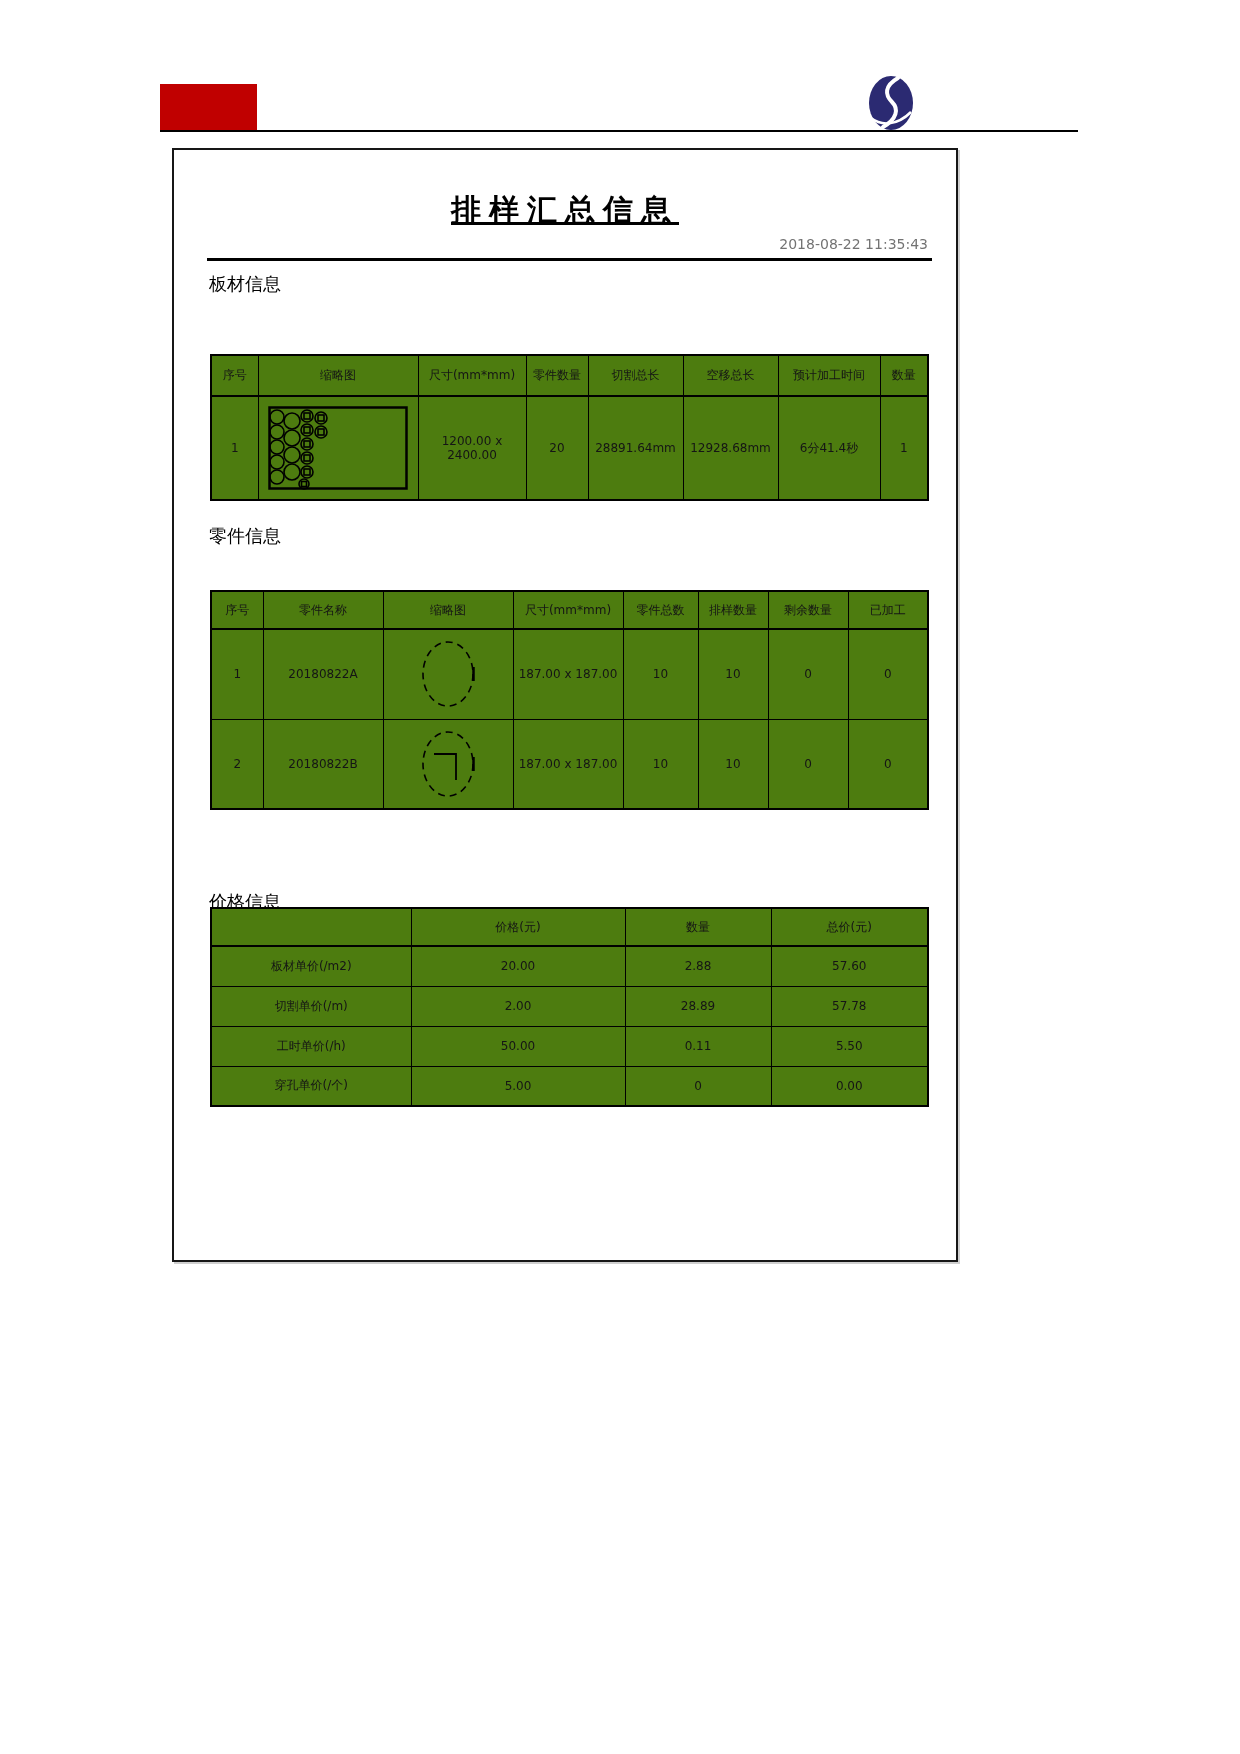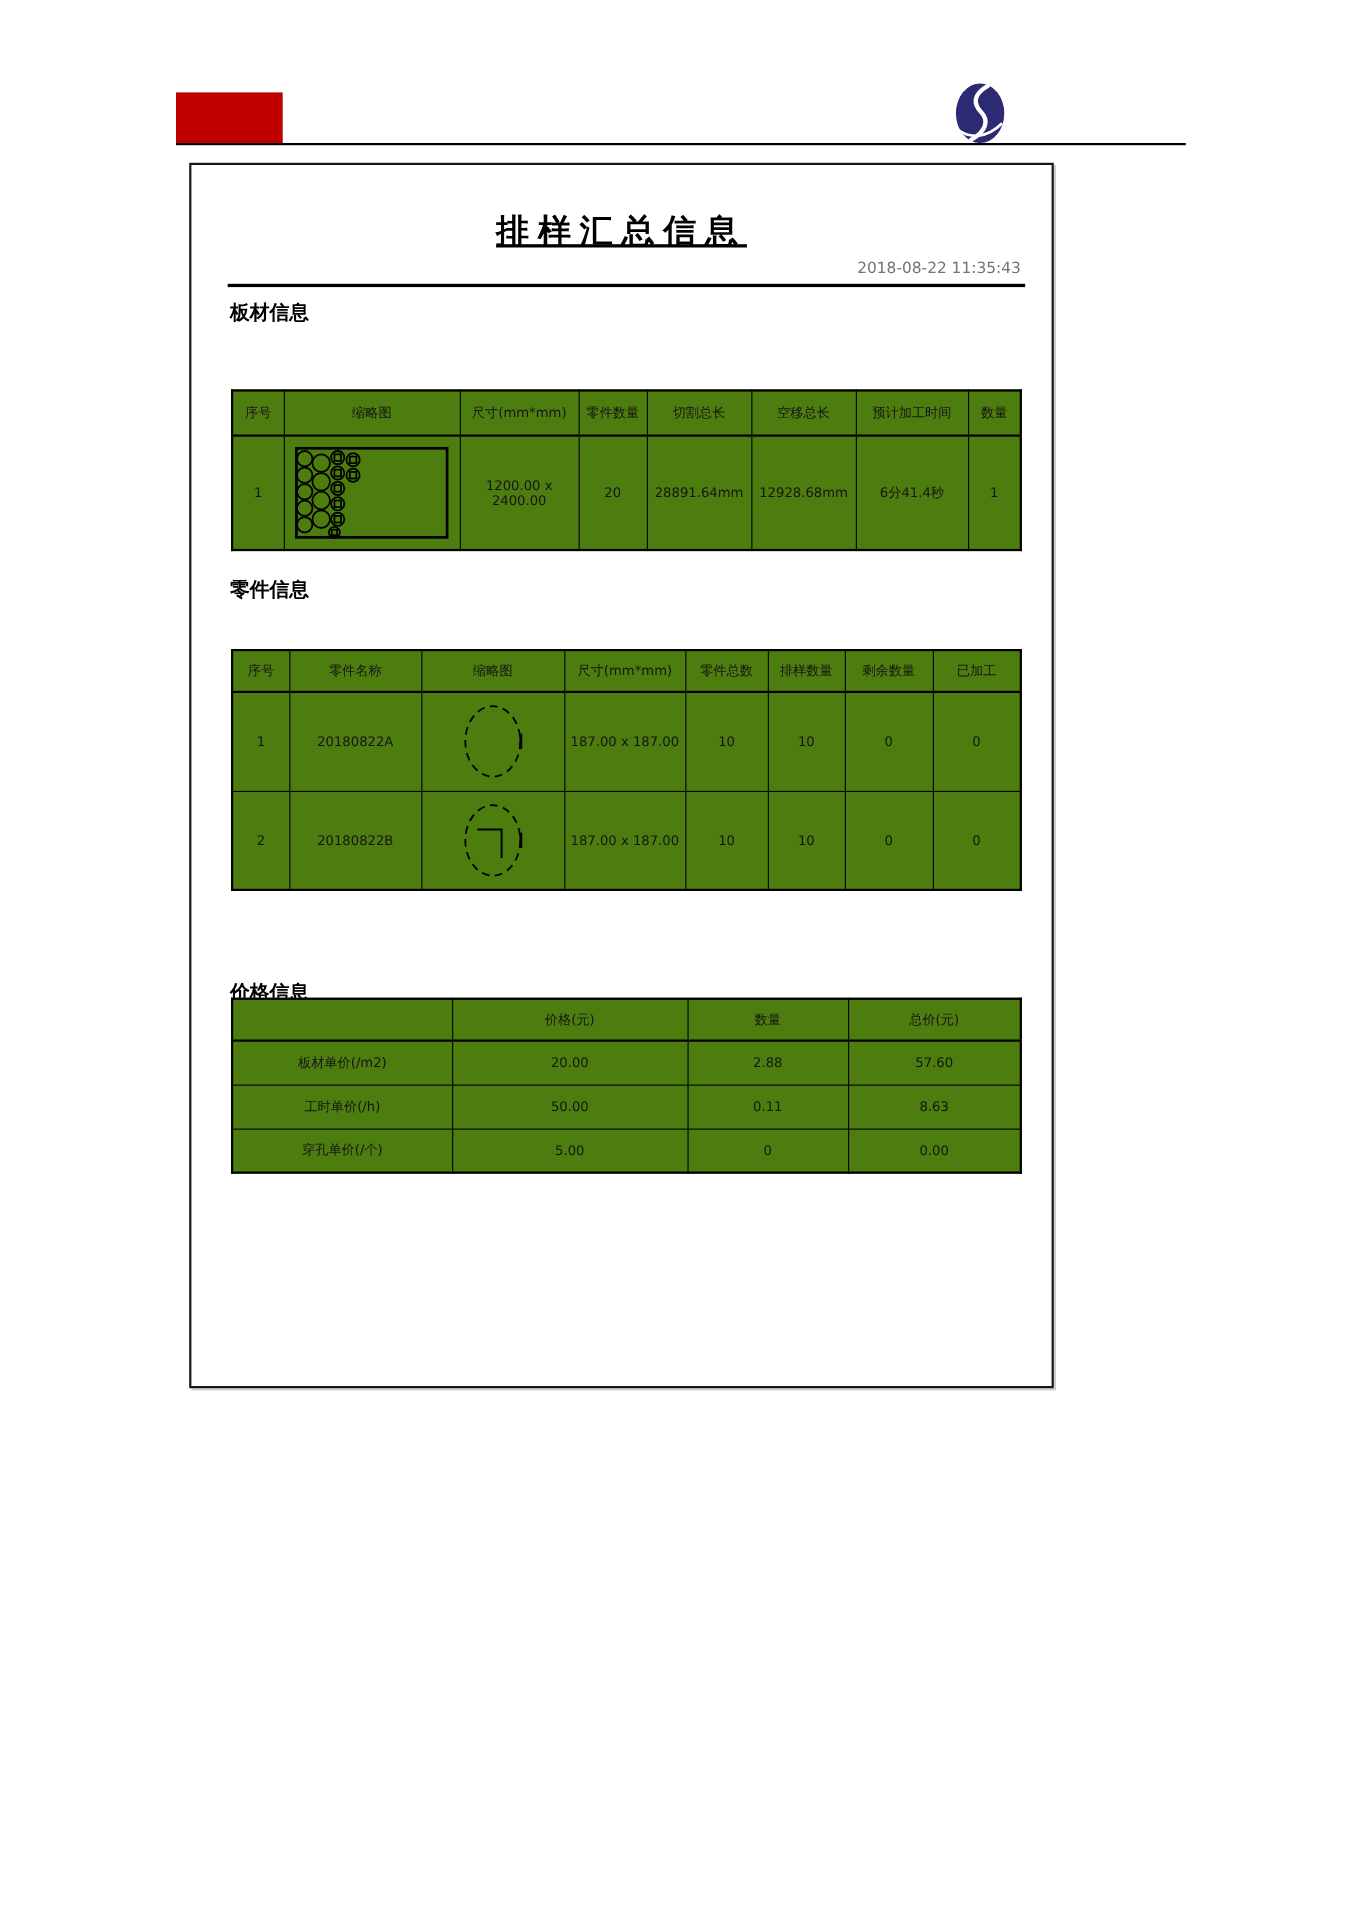--- a/index.html
+++ b/index.html
@@ -25,21 +25,21 @@
   .doc-title {
     position:absolute; top:40px; left:0; width:100%;
     text-align:center; font-size:30px; font-weight:bold; letter-spacing:8px; color:#000;text-decoration:underline;
   }
   .doc-timestamp {
     position:absolute; top:86px; right:28px;
     font-size:14px; color:#737373;margin-left:20px;
   }
   .title-rule { position:absolute; top:108px; left:33px; width:725px; height:3px; background:#000; }
 
-  .section-heading { position:absolute; left:35px; font-size:18px; font-weight:bold; color:#000; }
+  .section-heading { position:absolute; left:35px; font-size:18px; font-weight:normal; color:#000; }
   .h-plate { top:122px; }
   .h-parts { top:374px; }
   .h-price { top:708px;margin-top:32px; }
 
   table { border-collapse:collapse; table-layout:fixed; position:absolute; left:36px; background:#4d7c0f; }
   th, td {
     border:1px solid #000; text-align:center; vertical-align:middle;
     font-size:12px; color:#151515; font-weight:normal; overflow:hidden;
   }
   th { font-size:12px; }
@@ -233,24 +233,30 @@
         </tr>
       </thead>
       <tbody>
         <tr>
           <td>板材单价(/m2)</td>
           <td>20.00</td>
           <td>2.88</td>
           <td>57.60</td>
         </tr>
         <tr>
+          <td>切割单价(/m)</td>
+          <td>2.00</td>
+          <td>28.89</td>
+          <td>57.78</td>
+        </tr>
+        <tr>
           <td>工时单价(/h)</td>
           <td>50.00</td>
           <td>0.11</td>
-          <td>8.63</td>
+          <td>5.50</td>
         </tr>
         <tr>
           <td>穿孔单价(/个)</td>
           <td>5.00</td>
           <td>0</td>
           <td>0.00</td>
         </tr>
       </tbody>
     </table>
 

